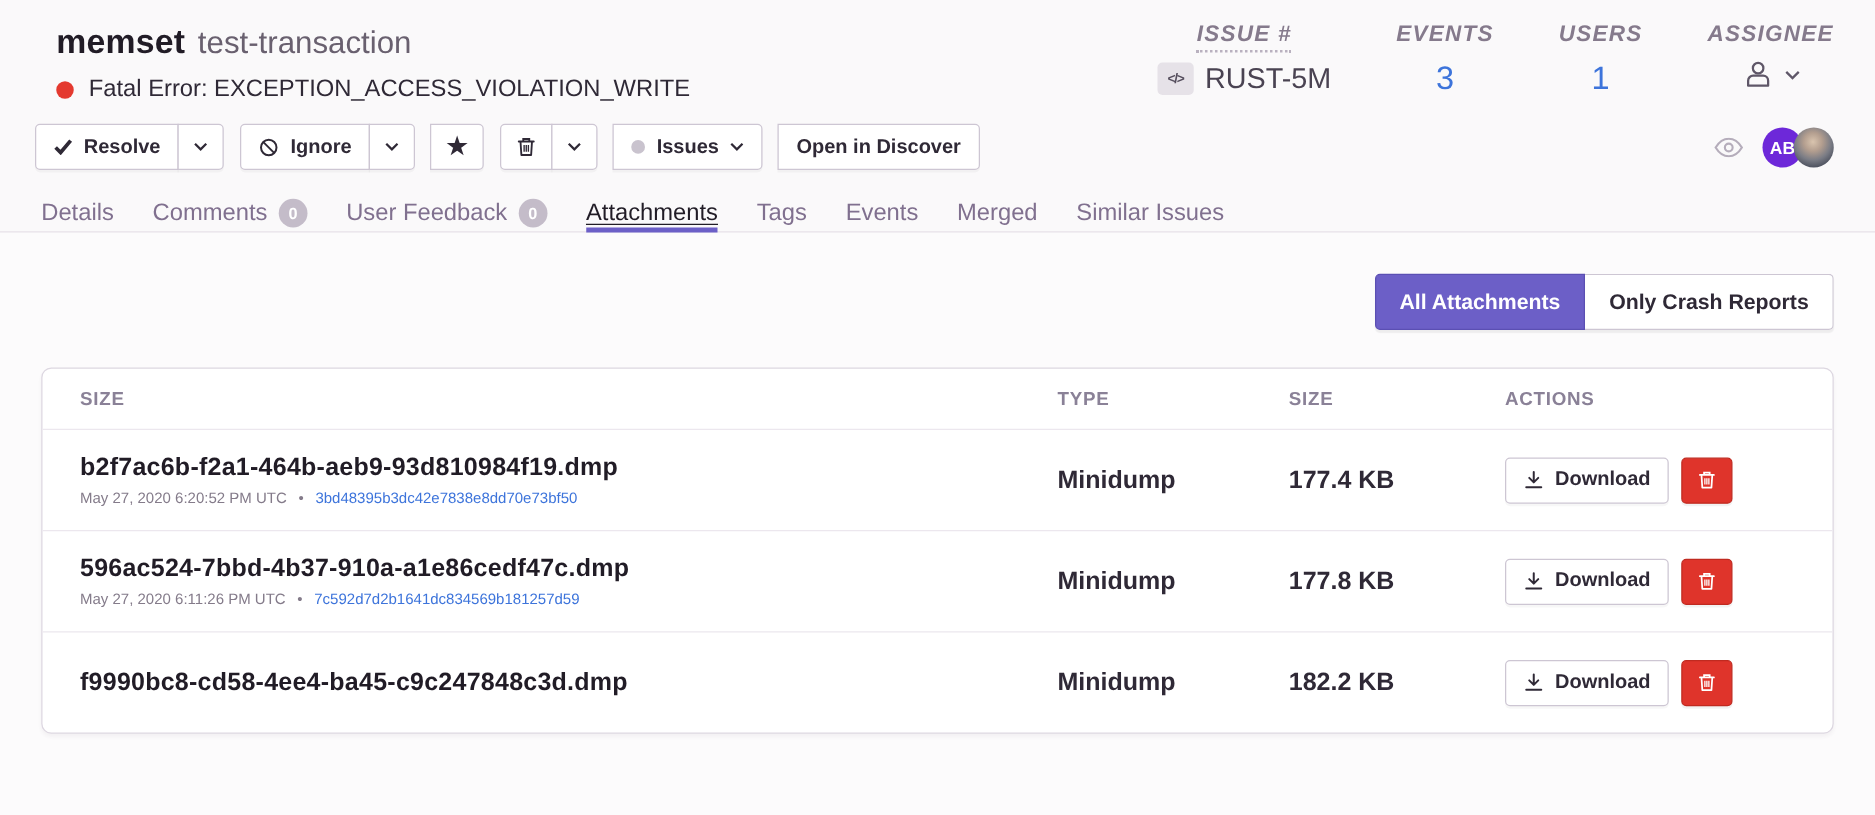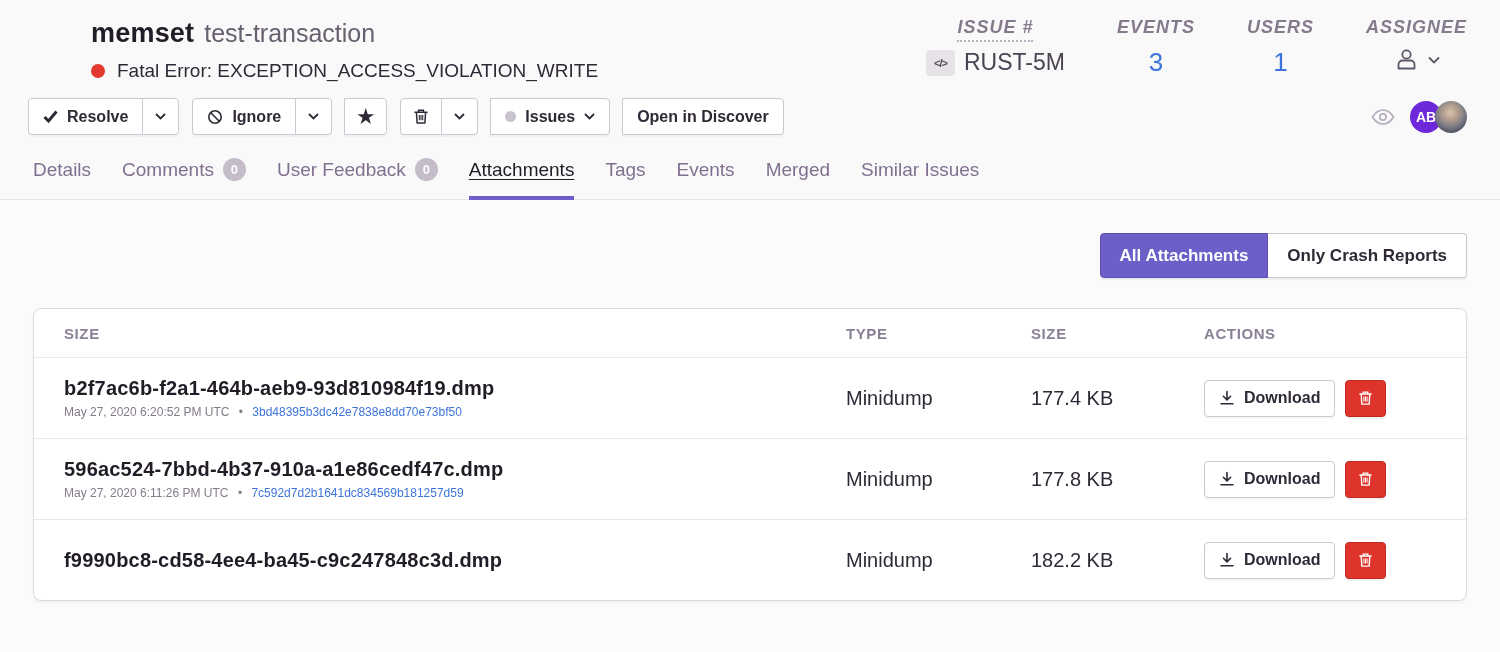--- a/index.html
+++ b/index.html
@@ -13,21 +13,21 @@
     --danger:#DF342B;
   }
   *{box-sizing:border-box;margin:0;padding:0;}
   html,body{width:1500px;height:652px;overflow:hidden;}
   body{
     font-family:"Liberation Sans","DejaVu Sans",sans-serif;
     background:#FCFBFC;color:var(--dark);
   }
   .top-section{background:#FAF9FA;}
   
-  .header{display:flex;justify-content:space-between;padding:16px 33px 0 45px;margin-left:46px;}
+  .header{display:flex;justify-content:space-between;padding:16px 33px 0 45px;}
   .title-line{font-size:27px;line-height:34px;}
   .title-main{font-weight:bold;color:#211C26;letter-spacing:.2px;}
   .title-sub{color:#69606F;font-size:25px;margin-left:10px;}
   .error-line{display:flex;align-items:center;margin-top:10px;font-size:19px;color:var(--dark);}
   .error-dot{width:14px;height:14px;border-radius:50%;background:#E4392F;margin-right:12px;flex:none;}
   
   .stats{display:flex;align-items:flex-start;padding-top:1px;}
   .stat{display:flex;flex-direction:column;align-items:center;margin-left:52px;}
   .stat-label{font-size:18px;font-weight:bold;letter-spacing:1px;color:#857A8C;font-style:italic;}
   .stat-label.dotted{border-bottom:2px dotted #B9B1BF;padding-bottom:2px;}
@@ -54,21 +54,21 @@
   .share-dot{width:11px;height:11px;border-radius:50%;background:#C9C3CE;margin-right:9px;}
   .share-chev{margin-left:9px;display:inline-flex;}
   .toolbar-right{margin-left:auto;display:flex;align-items:center;}
   .eye{margin-right:15px;display:inline-flex;}
   .avatar{width:32px;height:32px;border-radius:50%;flex:none;}
   .avatar-initials{background:#6d28d9;color:#fff;font-size:14px;font-weight:bold;display:flex;align-items:center;justify-content:center;}
   .avatar-photo{margin-left:-7px;background:radial-gradient(circle at 48% 36%,#D9C4AE 0%,#B39E8F 28%,#7A7C85 55%,#454A58 82%,#32353F 100%);}
   
   .tabs{display:flex;align-items:flex-end;gap:31px;padding:0 33px;margin-top:23px;border-bottom:1px solid var(--divider);}
   .tab{display:flex;align-items:center;gap:9px;font-size:19px;color:var(--tabgray);
-    padding-bottom:15px;border-bottom:4px solid transparent;margin-bottom:-1px;cursor:pointer;justify-content:flex-end;}
+    border-bottom:4px solid transparent;margin-bottom:-1px;cursor:pointer;justify-content:flex-end;}
   .tab.active{color:#211C26;border-bottom-color:var(--accent);}
   .tab.active .tab-label{text-decoration:underline;text-underline-offset:3px;}
   .tab-badge{background:#C4BCC9;color:#fff;width:23px;height:23px;border-radius:50%;
     font-size:13px;font-weight:bold;display:flex;align-items:center;justify-content:center;}
   
   .content{padding:0 33px;}
   .filter-row{display:flex;justify-content:flex-end;margin-top:33px;}
   .seg-group{display:inline-flex;border-radius:4px;box-shadow:0 2px 1px rgba(0,0,0,.06);}
   .seg-btn{height:45px;display:inline-flex;align-items:center;padding:0 19px;font-size:17px;font-weight:bold;cursor:pointer;}
   .seg-btn.active{background:var(--accent);color:#fff;border:1px solid #5B4FB3;border-radius:4px 0 0 4px;}
@@ -77,21 +77,21 @@
   .panel{margin-top:30px;background:#fff;border:1px solid #DDD7E1;border-radius:8px;
     box-shadow:0 2px 3px rgba(70,60,80,.05);overflow:hidden;}
   .grid-row{display:grid;grid-template-columns:782px 185px 173px 1fr;align-items:center;padding-left:30px;}
   .thead{height:48px;}
   .th{font-size:15px;font-weight:bold;letter-spacing:.6px;color:#8A8197;}
   .trow{min-height:81px;border-top:1px solid #ECE7EE;padding-top:14px;padding-bottom:14px;}
   .file-name{font-size:20px;font-weight:bold;color:#211C26;letter-spacing:.2px;}
   .file-meta{margin-top:5px;font-size:12px;color:#847B8A;}
   .meta-sep{margin:0 6px;}
   .meta-link{color:var(--blue);text-decoration:none;cursor:pointer;}
-  .cell-type,.cell-size{font-size:20px;color:var(--dark);}
+  .cell-type,.cell-size{font-size:20px;color:var(--dark);font-weight:bold;}
   .cell-actions{display:flex;align-items:center;gap:10px;}
   .download-btn{height:37px;font-size:16px;}
   .btn-danger{width:41px;height:37px;background:var(--danger);border:1px solid #C02A20;border-radius:4px;
     display:inline-flex;align-items:center;justify-content:center;cursor:pointer;box-shadow:0 2px 0 rgba(0,0,0,.05);}
   svg{display:block;}
 </style>
 </head>
 <body>
 
 <div class="top-section">

